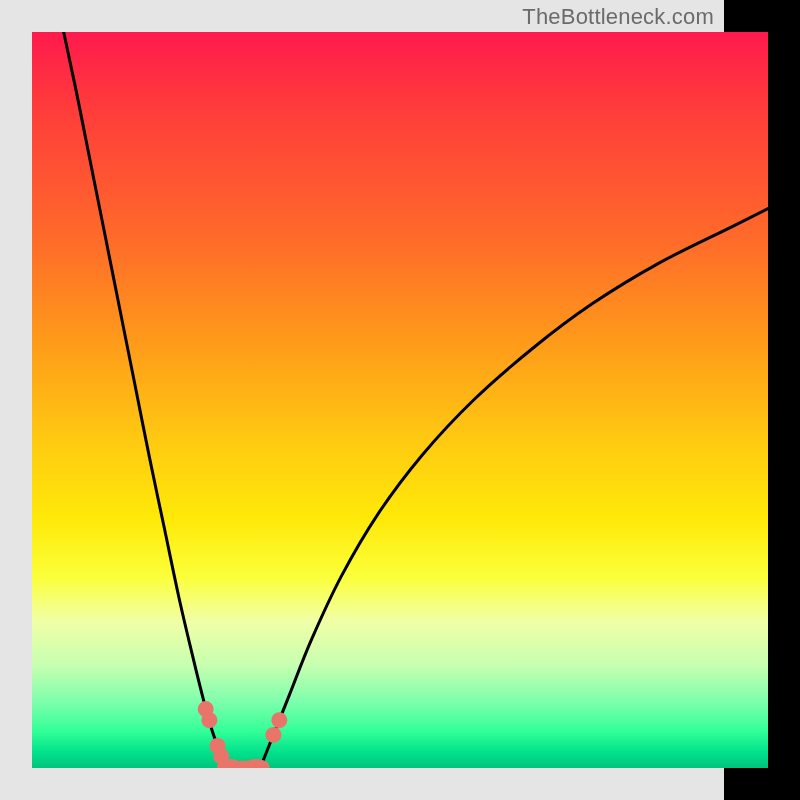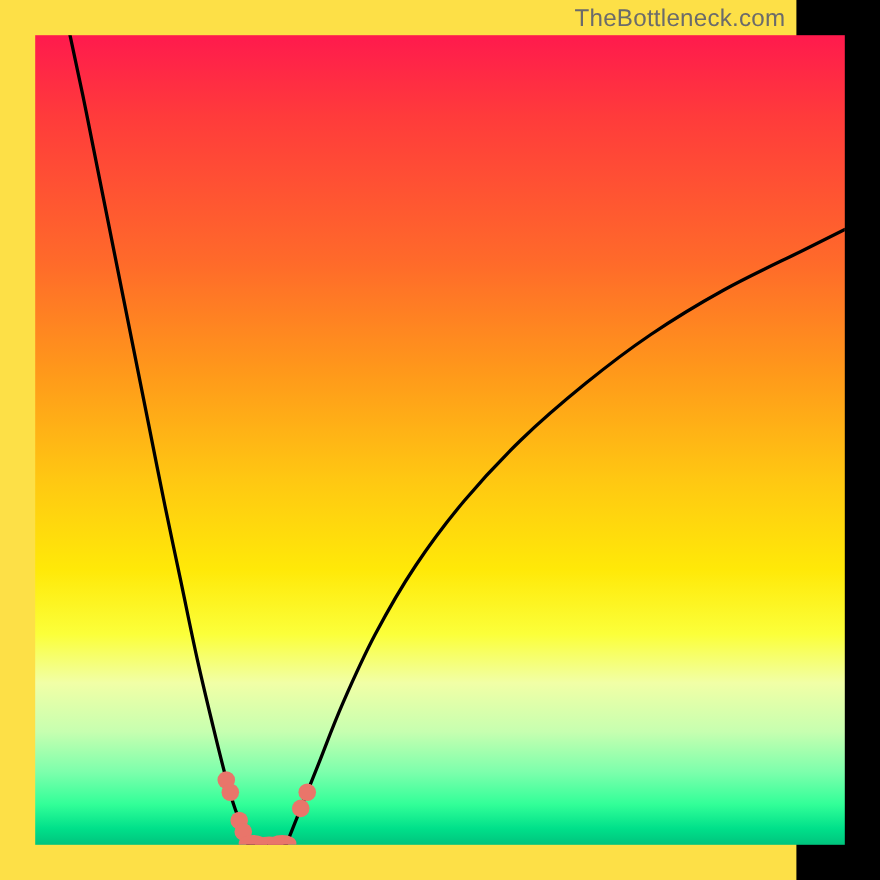--- a/index.html
+++ b/index.html
@@ -9,21 +9,21 @@
     height: 800px;
     overflow: hidden;
     background: #000;
   }
   .frame {
     position: absolute;
     left: 0;
     top: 0;
     width: 724px;
     height: 800px;
-    background: #fde047;
+    background: #e5e5e5;
   }
   .plot {
     position: absolute;
     left: 32px;
     top: 32px;
     width: 736px;
     height: 736px;
     background: linear-gradient(to bottom,
       #ff1a4d 0%,
       #ff3b3b 10%,

